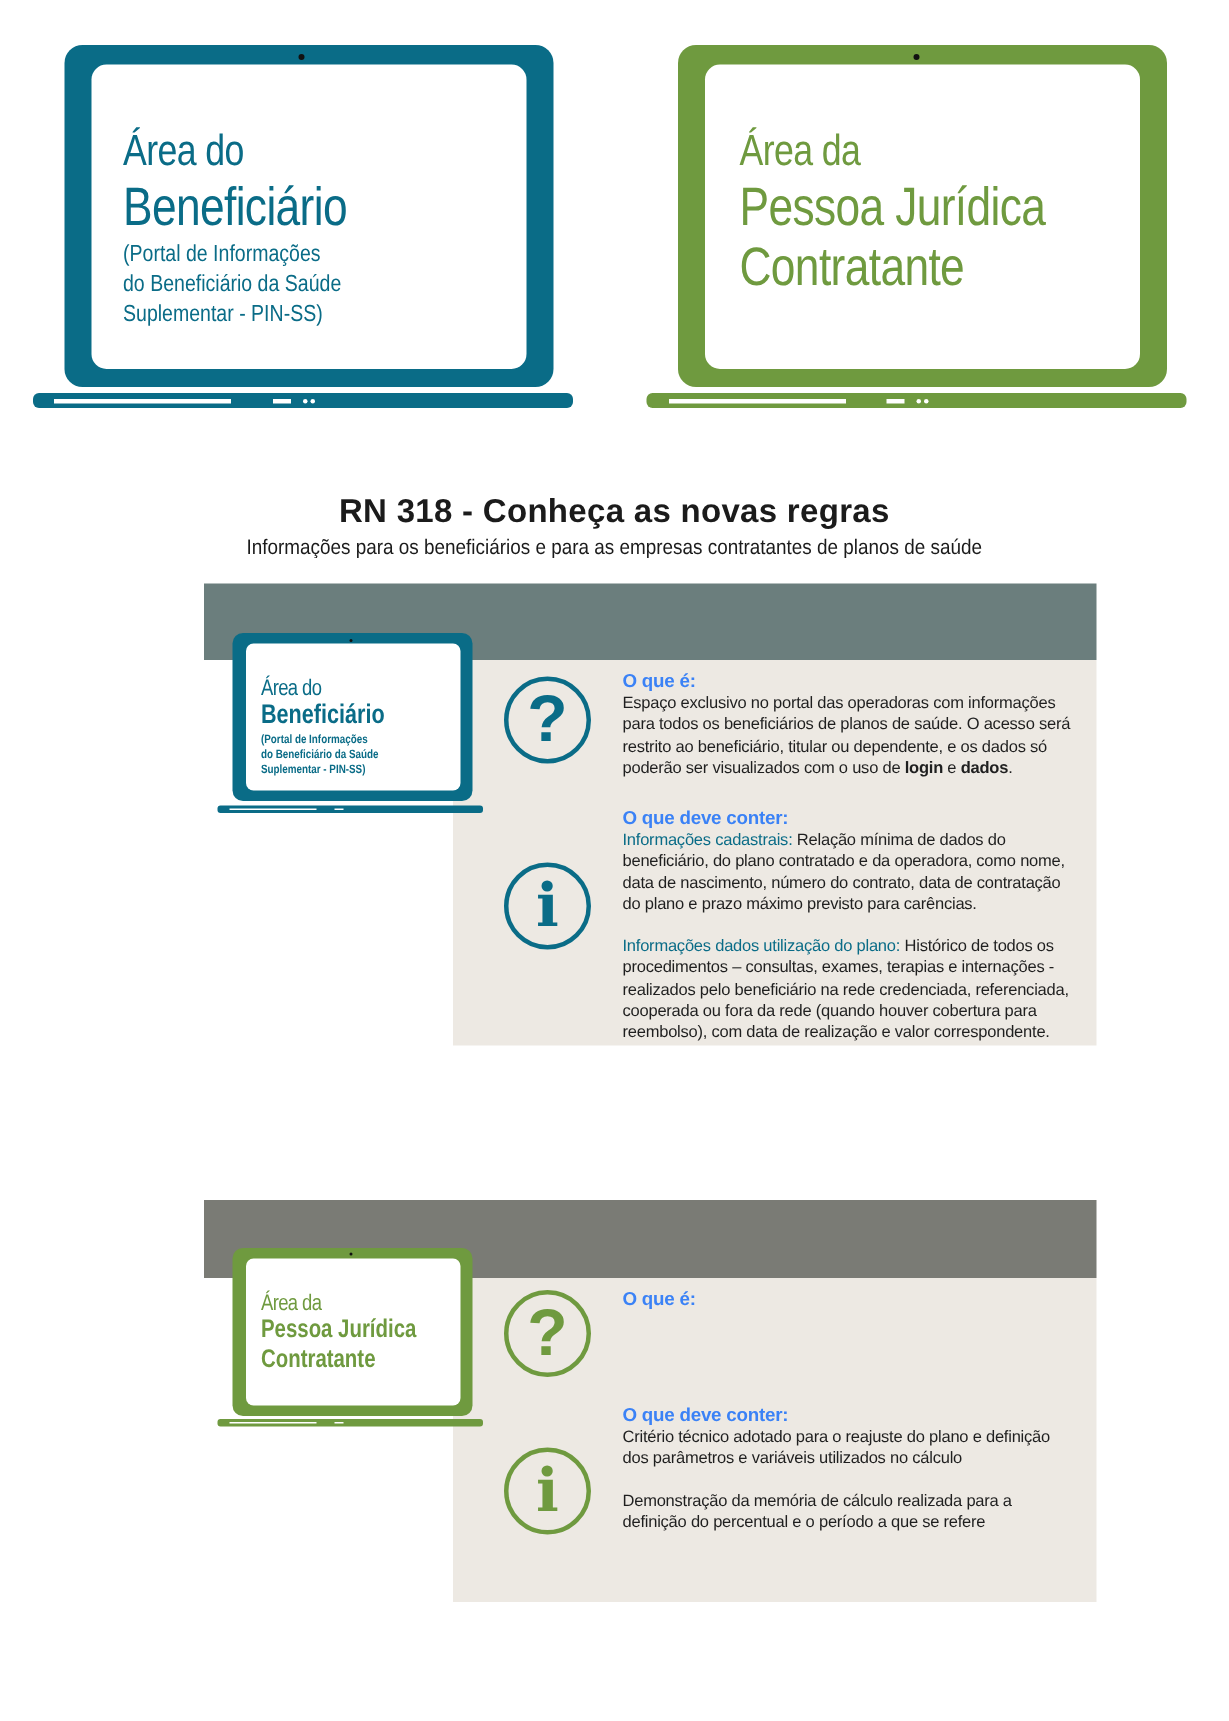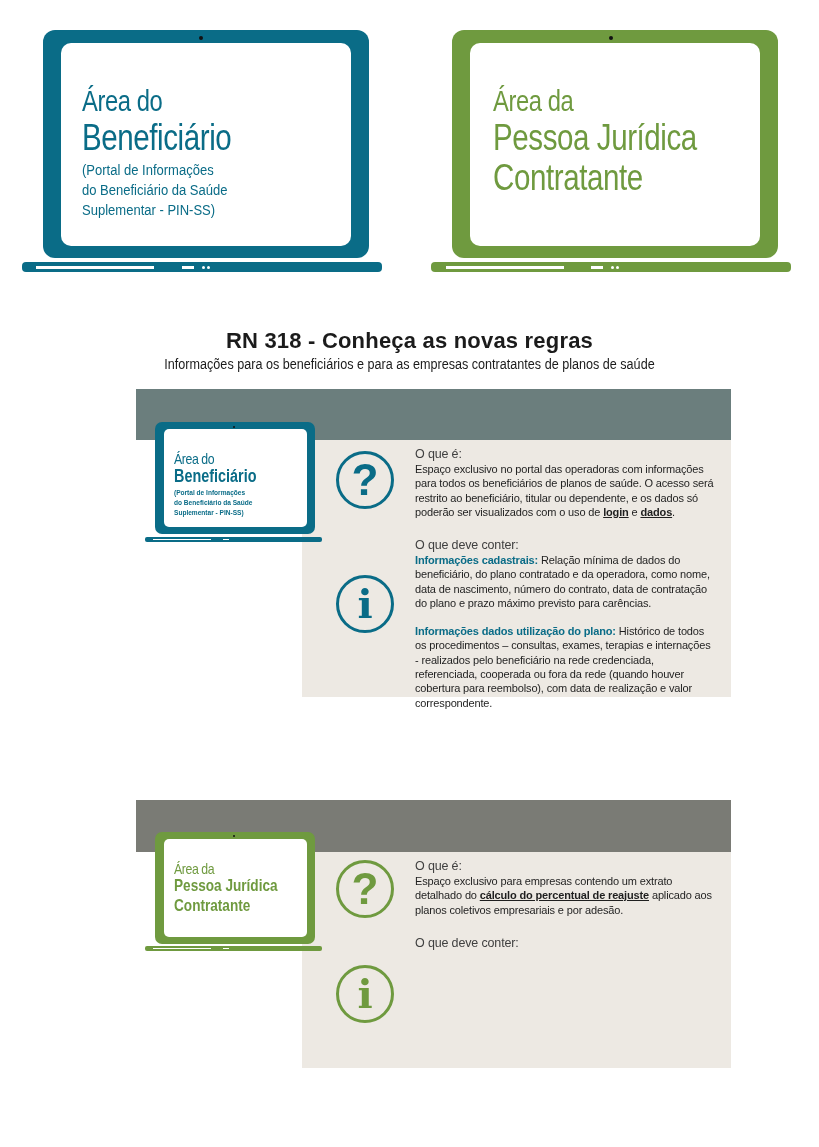--- a/index.html
+++ b/index.html
@@ -28,23 +28,23 @@
   .main-title { top:328px; font-size:22px; font-weight:bold; color:#1b1b1b; letter-spacing:0.2px; }
   .sub-title { top:356px; font-size:14px; color:#1b1b1b; }
 
   .panel-header { position:absolute; }
   .panel-body { position:absolute; background:#ede9e3; }
 
   .icon-circle { position:absolute; width:58px; height:58px; border-radius:50%; box-sizing:border-box; }
   .icon-glyph { position:absolute; left:0; top:0; width:100%; height:100%; text-align:center; font-weight:bold; }
 
   .txt { position:absolute; font-size:11px; line-height:14.3px; color:#1f1f1f; letter-spacing:-0.15px; }
-  .heading { font-weight:normal; font-size:12.5px; color:#404040; margin-bottom:0; line-height:15px; }
-  .kw { font-weight:bold; color:#0a6c87; }
-  b { font-weight:bold;text-decoration:underline; }
+  .heading { font-weight:bold; font-size:12.5px; color:#3b82f6; margin-bottom:0; line-height:15px; }
+  .kw { font-weight:normal; color:#0a6c87; }
+  b { font-weight:bold; }
 </style>
 </head>
 <body>
 
 <div>
   <div class="laptop-body blue" style="left:43px;top:30px;width:326px;height:228px;"></div>
   <div class="laptop-cam" style="left:199px;top:36px;"></div>
   <div class="laptop-screen" style="left:61px;top:43px;width:290px;height:203px;"></div>
   <div class="laptop-base blue" style="left:22px;top:262px;width:360px;height:10px;">
     <div class="base-line" style="left:14px;top:4px;width:118px;"></div>
@@ -137,21 +137,22 @@
 
   <div class="icon-circle" style="left:336px;top:860px;border:3px solid #6f9a3f;">
     <div class="icon-glyph txt-green" style="font-size:44px;line-height:52px;">?</div>
   </div>
   <div class="icon-circle" style="left:336px;top:965px;border:3px solid #6f9a3f;">
     <div class="icon-glyph txt-green" style="font-family:'DejaVu Serif', serif;font-size:40px;line-height:52px;">i</div>
   </div>
 
   <div class="txt" style="left:415px;top:859px;width:300px;">
     <div class="heading">O que é:</div>
-    <div><span>Espaço exclusivo para empresas contendo um extrato detalhado do </span><b>cálculo do percentual de reajuste</b><span> aplicado aos planos coletivos empresariais e por adesão.</span></div>
   </div>
 
   <div class="txt" style="left:415px;top:936px;width:300px;">
     <div class="heading">O que deve conter:</div>
+    <div>Critério técnico adotado para o reajuste do plano e definição dos parâmetros e variáveis utilizados no cálculo</div>
     <div style="height:14px;"></div>
+    <div>Demonstração da memória de cálculo realizada para a definição do percentual e o período a que se refere</div>
     <div style="height:14px;"></div>
   </div>
 </div>
 
 </body></html>

